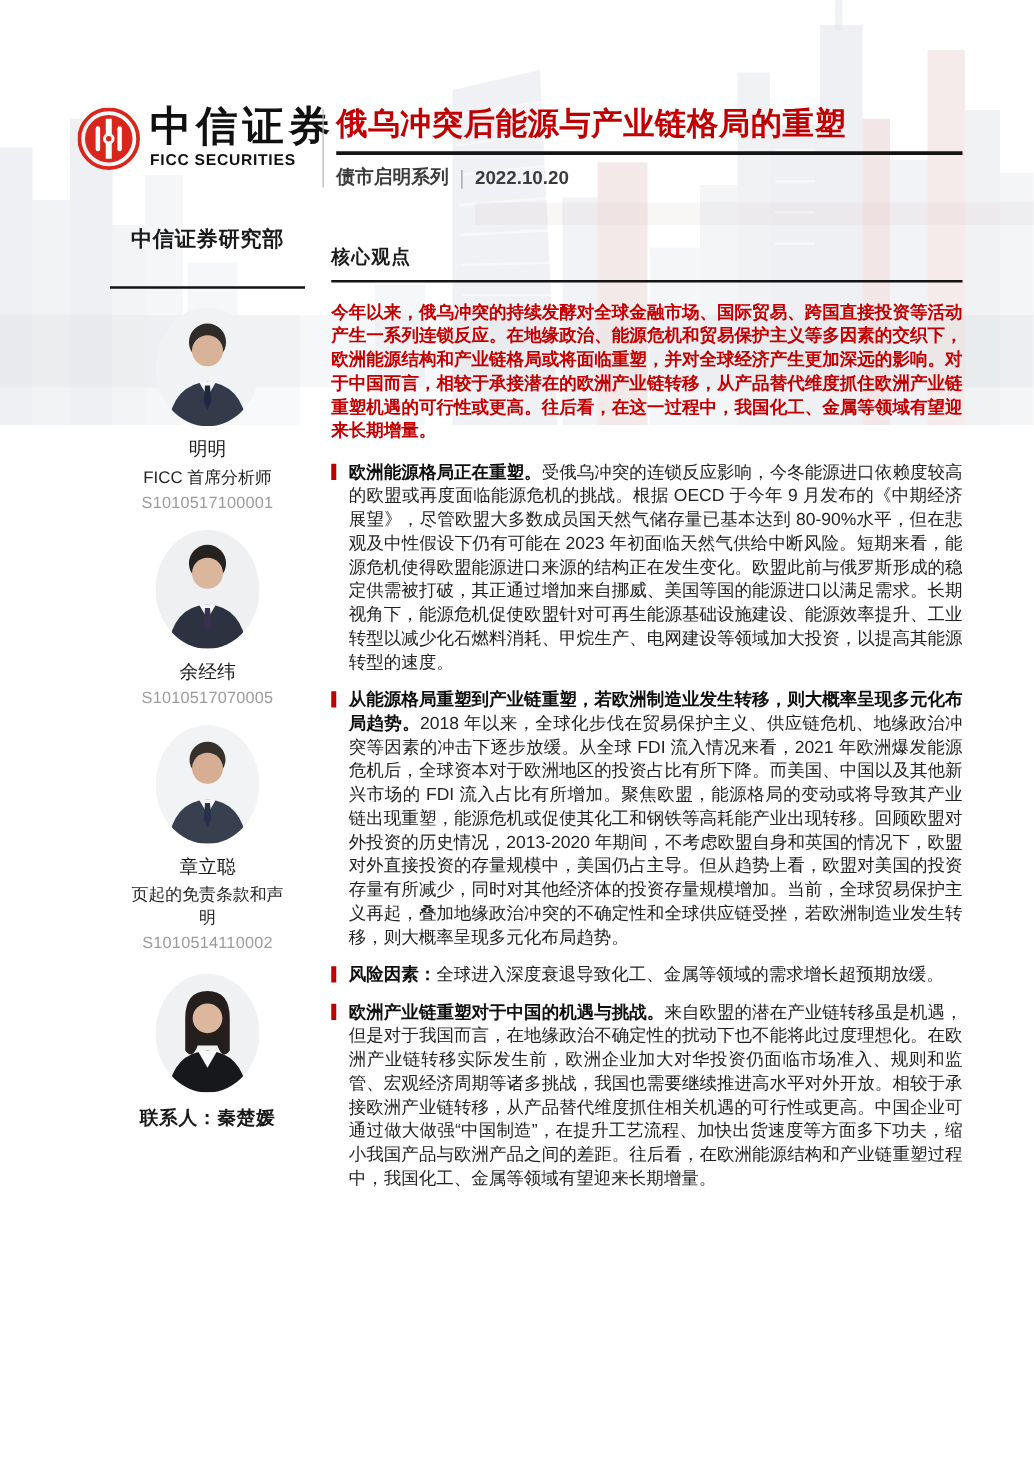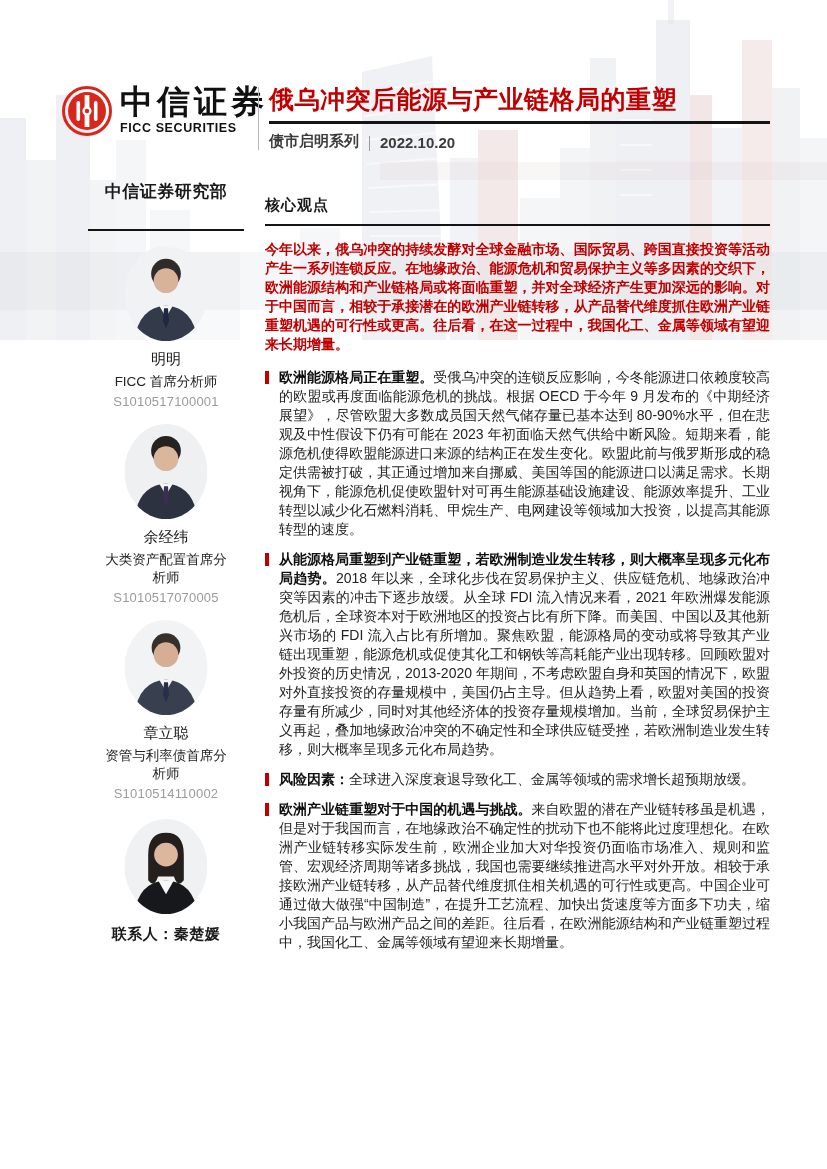--- a/index.html
+++ b/index.html
@@ -160,42 +160,41 @@
         <g clip-path="url(#av2)">
           <rect width="84" height="96" fill="#eef0f2"></rect>
           <circle cx="42" cy="27" r="15" fill="#26221f"></circle>
           <circle cx="42" cy="35" r="12.5" fill="#d9b69c"></circle>
           <path d="M10,96 Q14,62 42,60 Q70,62 74,96 Z" fill="#2c3240"></path>
           <polygon points="35,60 42,72 49,60" fill="#f5f5f5"></polygon>
           <polygon points="40,63 44,63 45,76 42,83 39,76" fill="#3a2f50"></polygon>
         </g>
       </svg>
       <div class="a-name">余经纬</div>
-      <div class="a-title">大类资产配置首席分析师</div>
       <div class="a-lic">S1010517070005</div>
     </div>
 
     <div class="analyst">
       <svg class="photo" viewBox="0 0 84 96">
         <defs>
             <clipPath id="av3">
               <ellipse cx="42" cy="48" rx="42" ry="48"></ellipse>
             </clipPath>
           </defs>
         <g clip-path="url(#av3)">
           <rect width="84" height="96" fill="#f2f3f5"></rect>
           <circle cx="42" cy="28" r="14.5" fill="#35302c"></circle>
           <circle cx="42" cy="35" r="12.5" fill="#d5ae93"></circle>
           <path d="M10,96 Q14,62 42,60 Q70,62 74,96 Z" fill="#38404f"></path>
           <polygon points="35,60 42,72 49,60" fill="#f5f5f5"></polygon>
           <polygon points="40,63 44,63 45,76 42,83 39,76" fill="#27304a"></polygon>
         </g>
       </svg>
       <div class="a-name">章立聪</div>
-      <div class="a-title">资管与利率债首席分析师</div>
+      <div class="a-title">页起的免责条款和声明</div>
       <div class="a-lic">S1010514110002</div>
     </div>
 
     <div class="contact">
       <svg class="photo" viewBox="0 0 84 96">
         <defs>
             <clipPath id="av4">
               <ellipse cx="42" cy="48" rx="42" ry="48"></ellipse>
             </clipPath>
           </defs>

